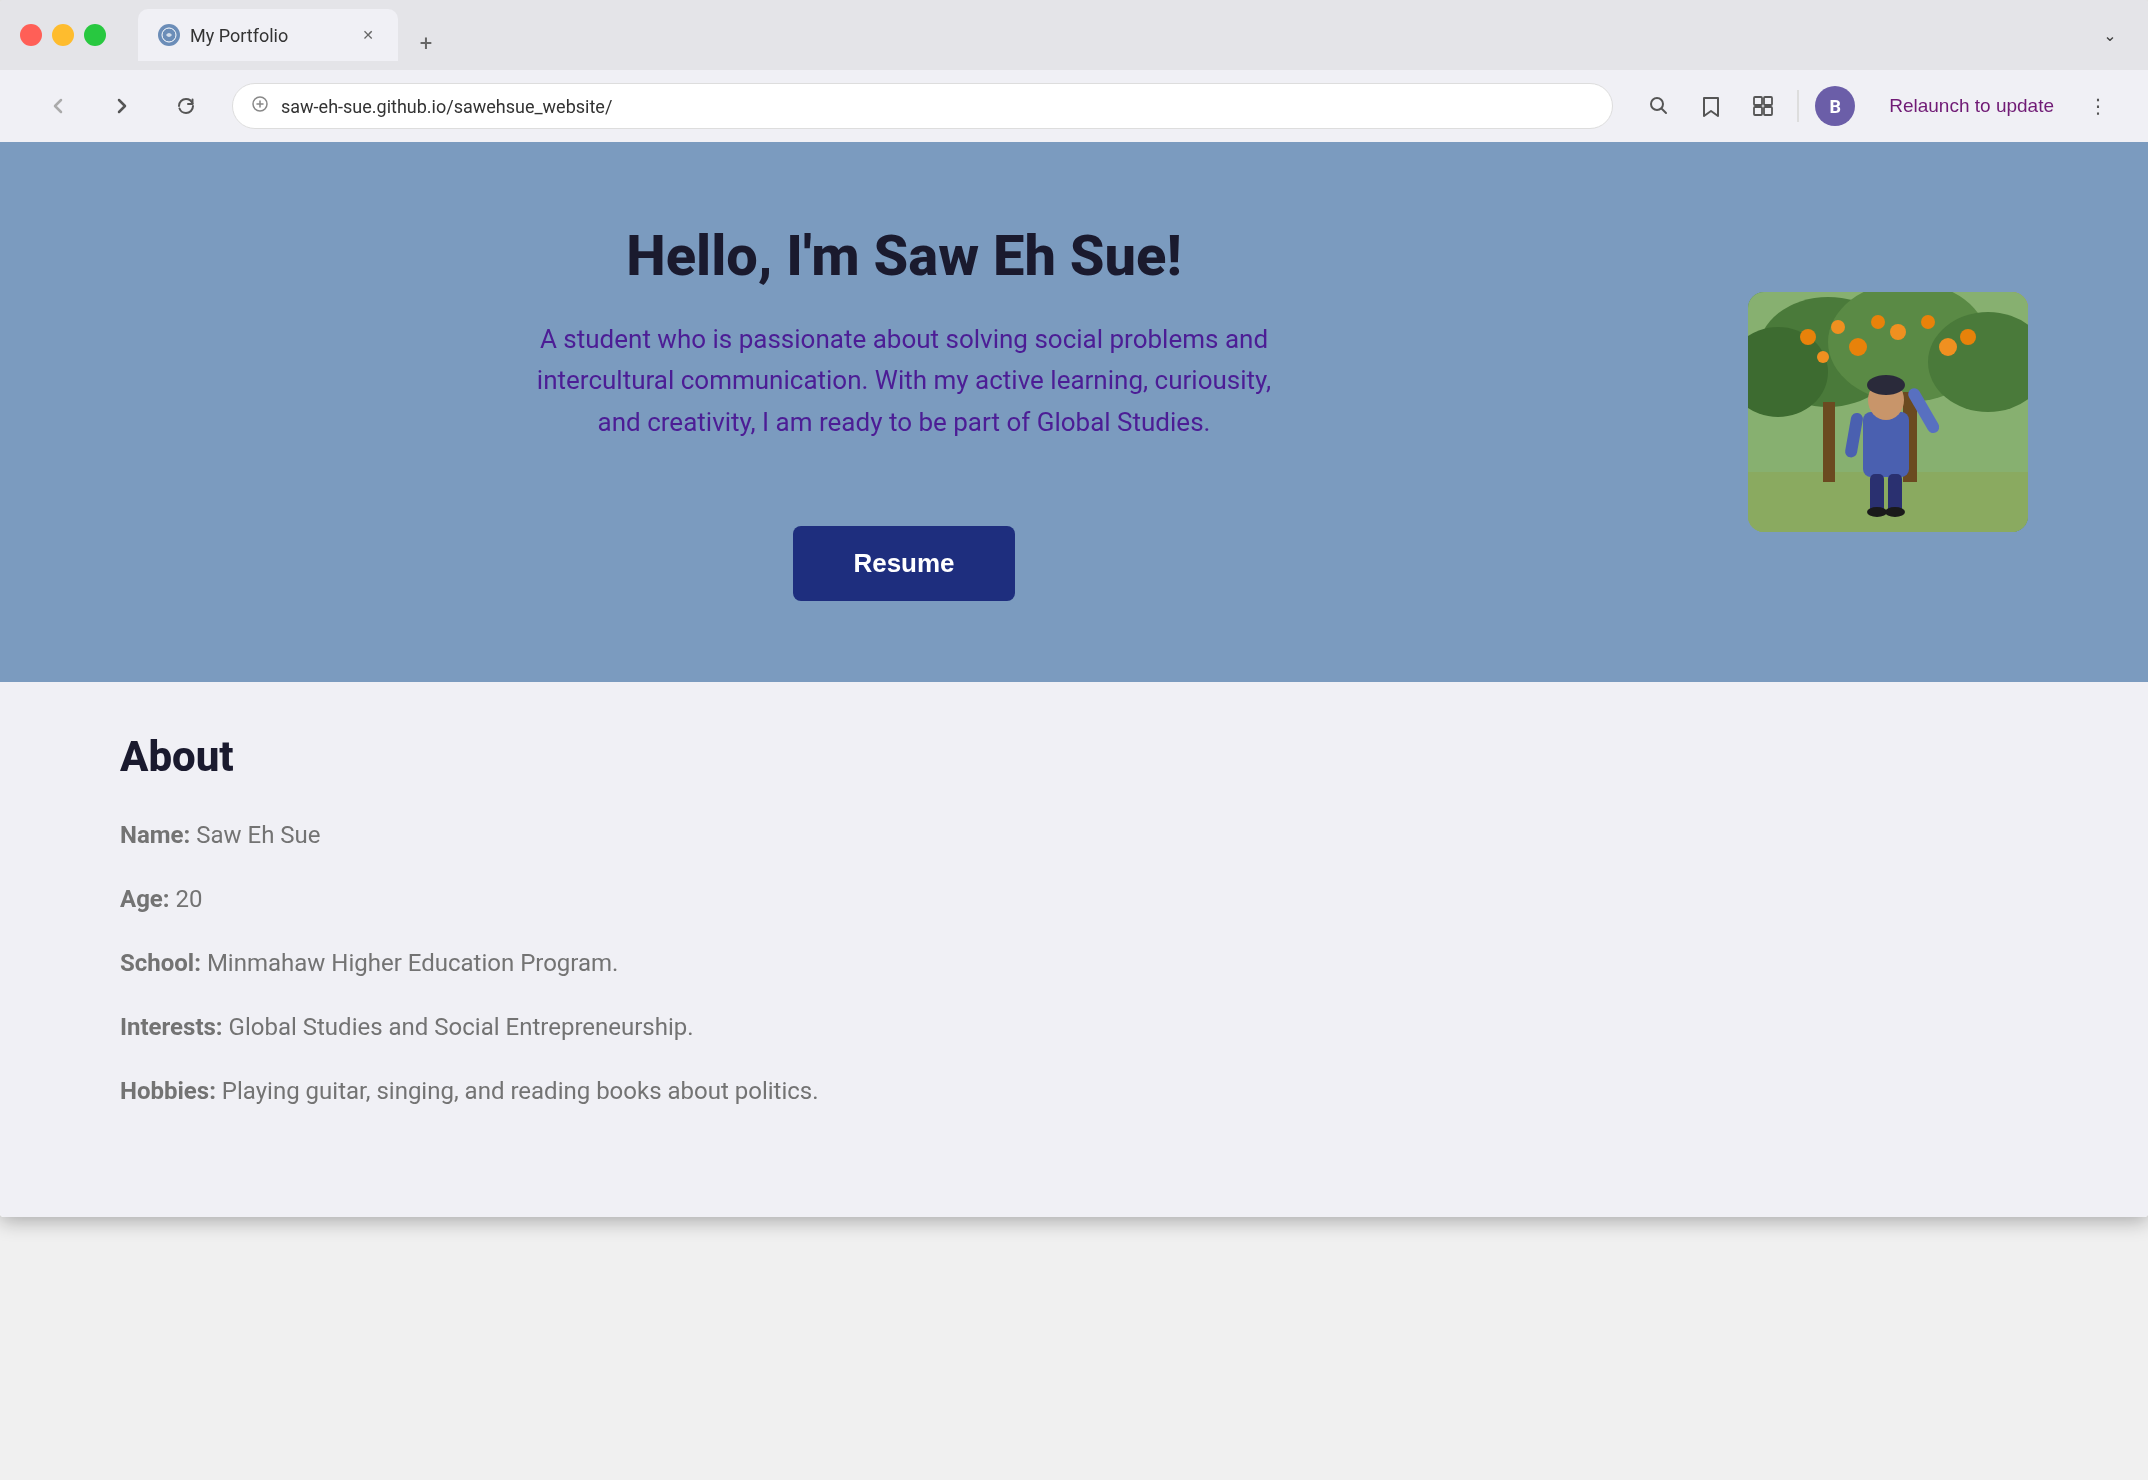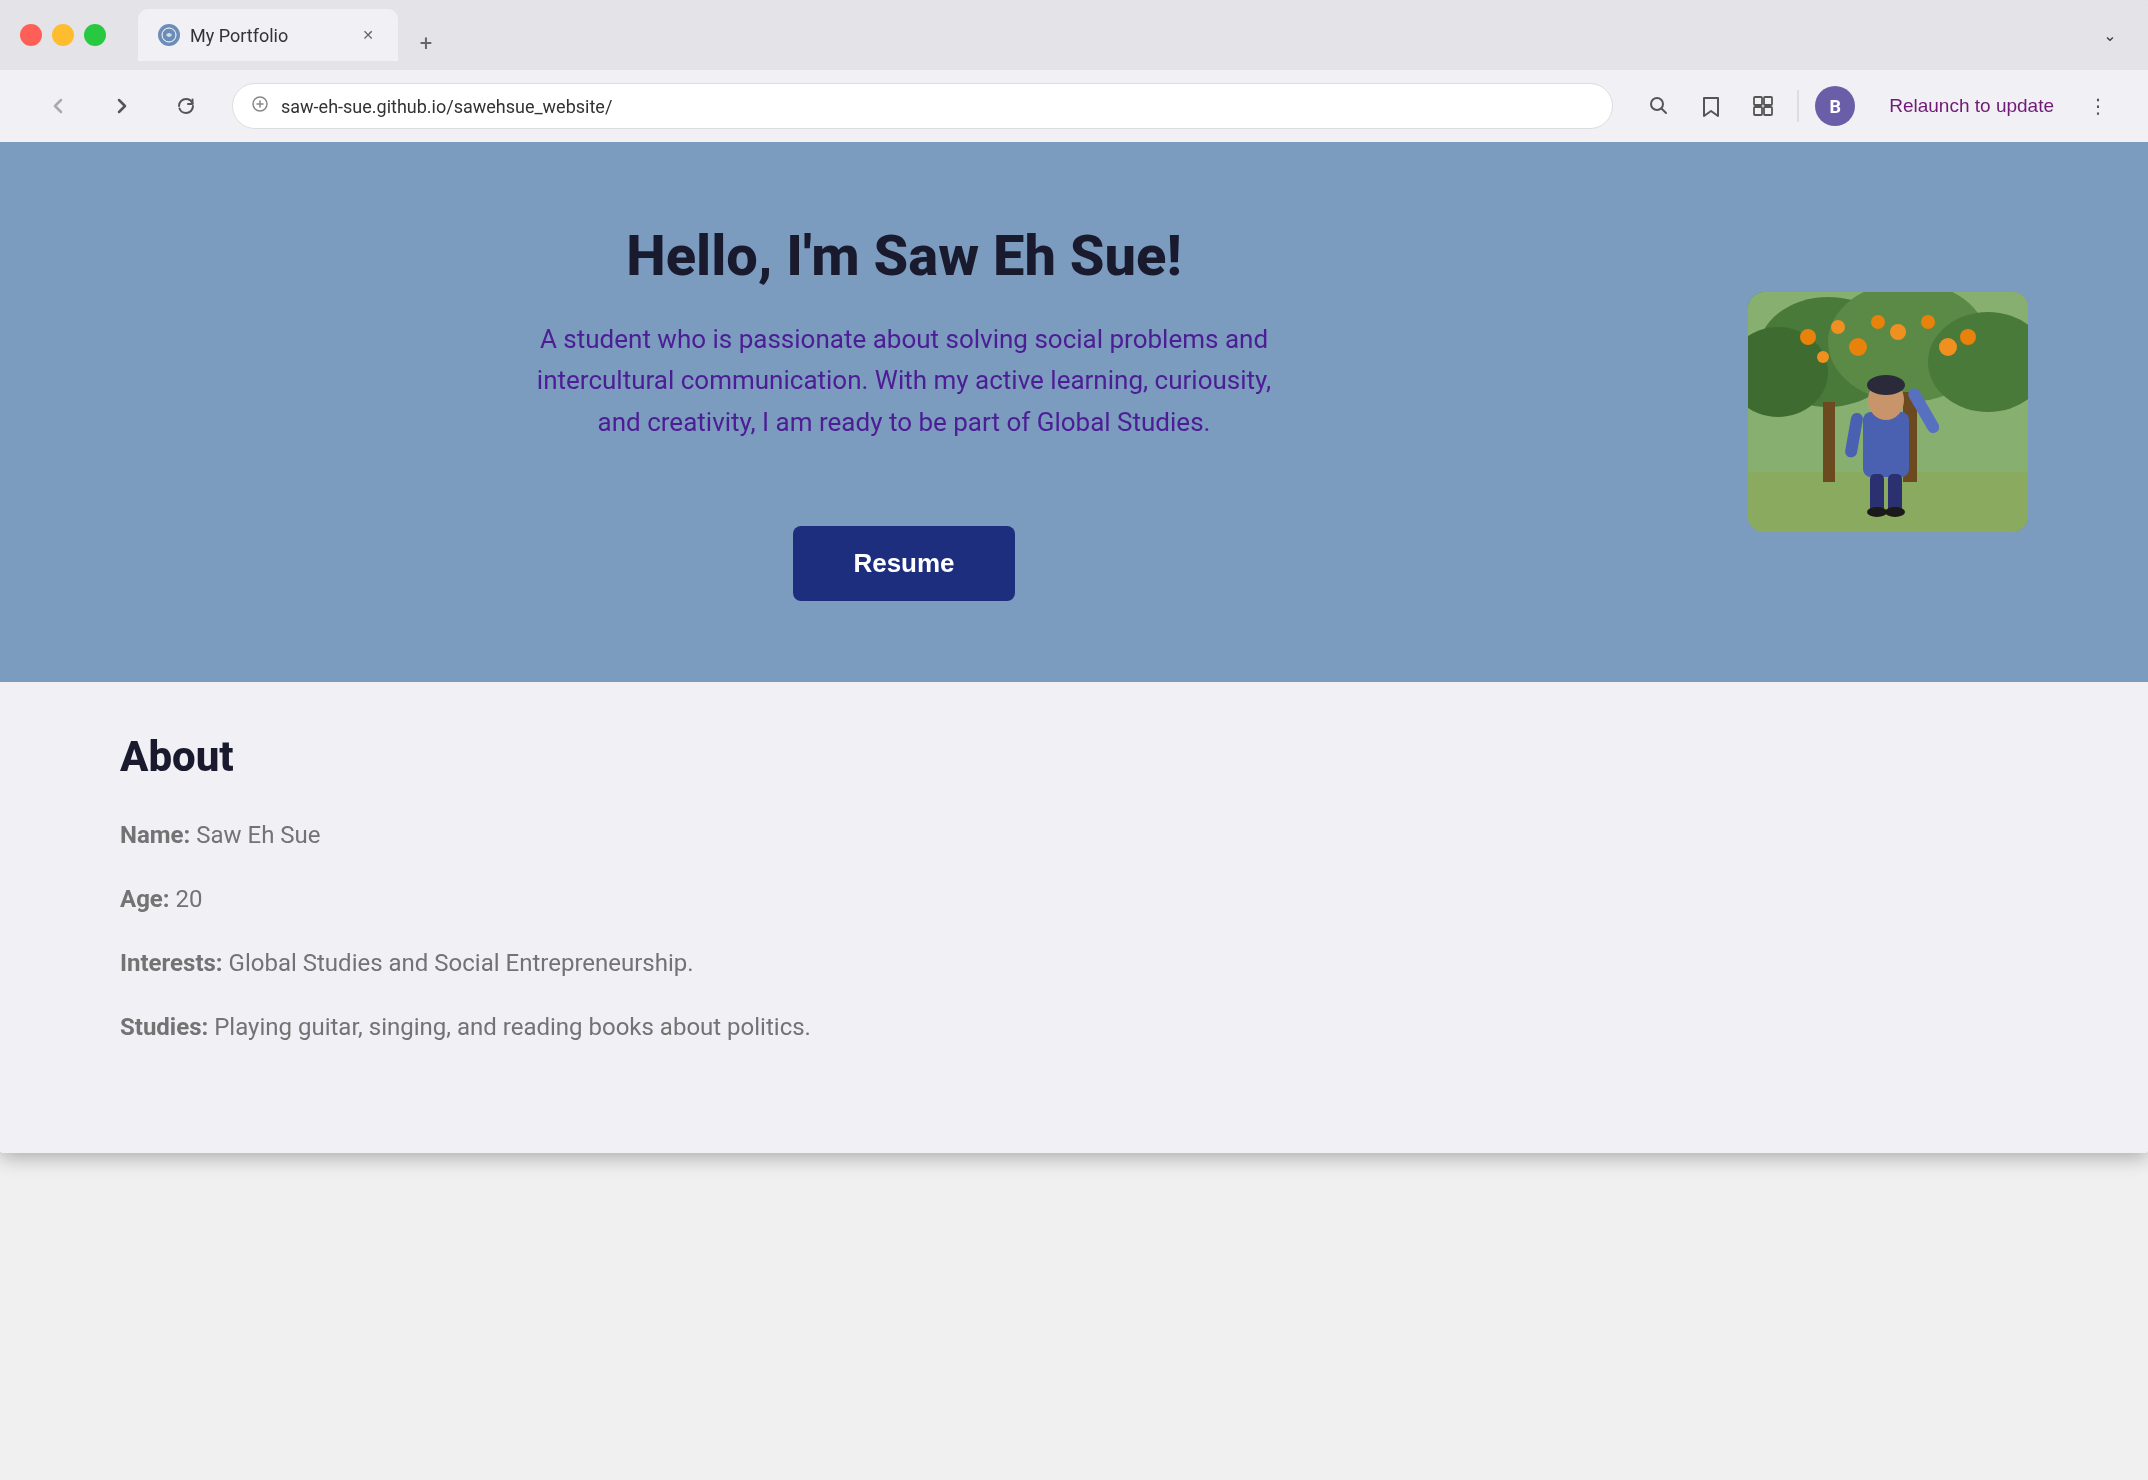--- a/index.html
+++ b/index.html
@@ -458,26 +458,30 @@
       <div class="about-item">
         <span class="about-label">Name:</span>
         <span class="about-value"> </span><span>Saw Eh Sue</span>
       </div>
 
       <div class="about-item">
         <span class="about-label">Age:</span>
         <span class="about-value"> </span><span>20</span>
       </div>
 
+      <div class="about-item">
+        <span class="about-label">School:</span>
+        <span class="about-value"> </span><span>Minmahaw Higher Education Program.</span>
+      </div>
 
       <div class="about-item">
         <span class="about-label">Interests:</span>
         <span class="about-value"> </span><span>Global Studies and Social Entrepreneurship.</span>
       </div>
 
       <div class="about-item">
-        <span class="about-label">Studies:</span>
+        <span class="about-label">Hobbies:</span>
         <span class="about-value"> </span><span>Playing guitar, singing, and reading books about politics.</span>
       </div>
     </div>
 
   </div>
 </div>
 
 </body></html>

